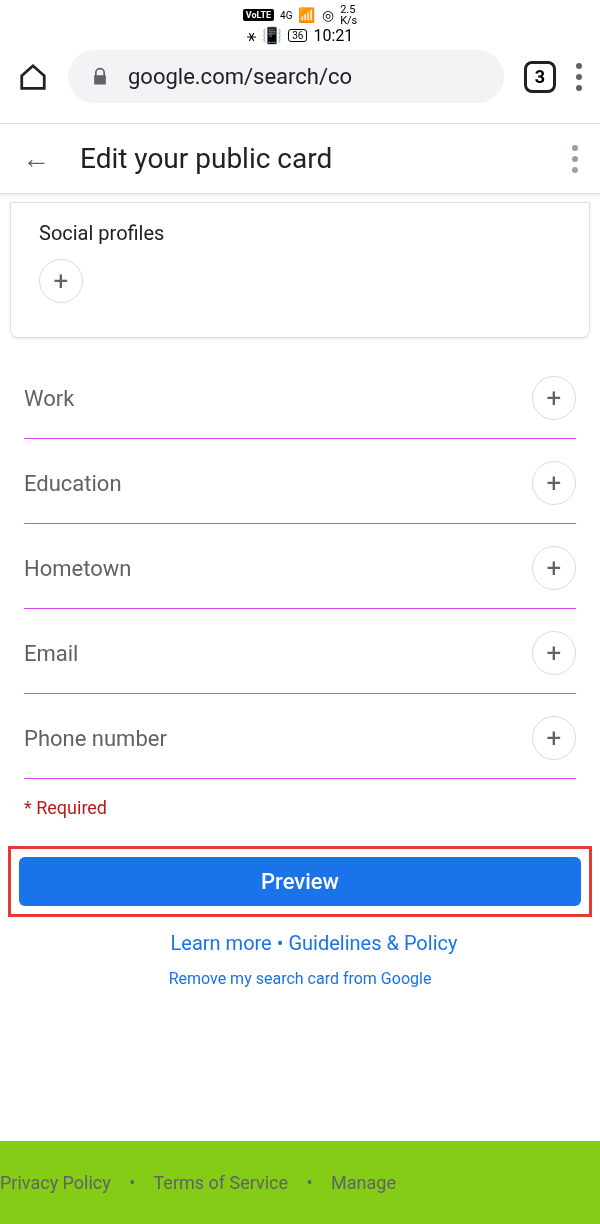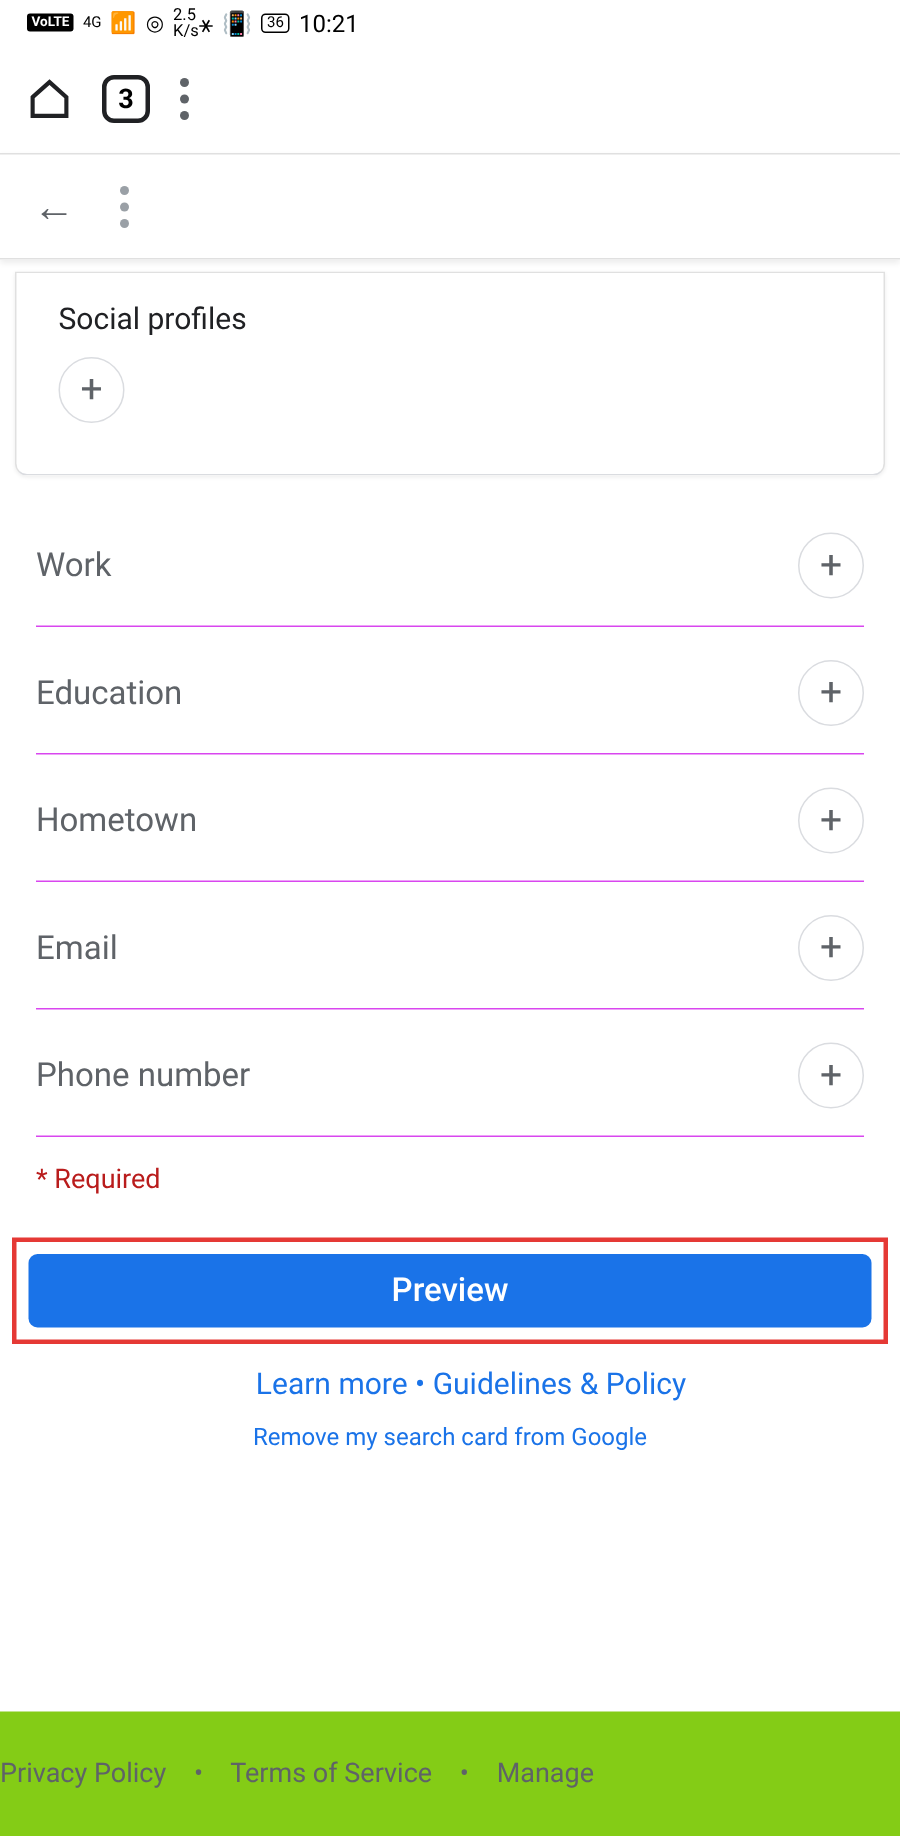--- a/index.html
+++ b/index.html
@@ -9,24 +9,26 @@
       font-family: -apple-system, BlinkMacSystemFont, 'Segoe UI', Roboto, Arial, sans-serif;
     }
     body {
       width: 600px;
       height: 1224px;
       background: #fff;
       position: relative;
     }
     .status-bar {
       display: flex;
+      justify-content: space-between;
       align-items: center;
       padding: 4px 18px;
       height: 30px;
       font-size: 14px;
+      flex-direction: column;
     }
     .status-left {
       display: flex;
       align-items: center;
       gap: 6px;
     }
     .volte-badge {
       background: #000;
       color: #fff;
       font-size: 9px;
@@ -244,32 +246,39 @@
     <span>📳</span>
     <span class="battery-box">36</span>
     <span>10:21</span>
   </div>
 </div>
 
 <div class="browser-bar">
   <svg class="home-icon" viewBox="0 0 24 24" fill="none" stroke="#202124" stroke-width="2.2">
     <path d="M3 11 L12 3 L21 11 L21 21 L3 21 Z"></path>
   </svg>
+  <div class="url-pill">
+    <svg width="20" height="20" viewBox="0 0 24 24" fill="#5f6368">
+      <path d="M6 10V7a6 6 0 1 1 12 0v3h1v11H5V10h1zm2 0h8V7a4 4 0 1 0-8 0v3z"></path>
+    </svg>
+    <span>google.com/search/co</span>
+  </div>
   <div class="tabs-badge">
     <span>3</span>
   </div>
   <div class="dots-vert">
     <span></span>
       <span></span>
       <span></span>
   </div>
 </div>
 
 <div class="page-header">
   <span class="back-arrow">←</span>
+  <span class="page-title">Edit your public card</span>
   <div class="dots-vert header-dots">
     <span></span>
       <span></span>
       <span></span>
   </div>
 </div>
 
 <div class="social-card">
   <div class="social-title">Social profiles</div>
   <div class="plus-circle">+</div>

